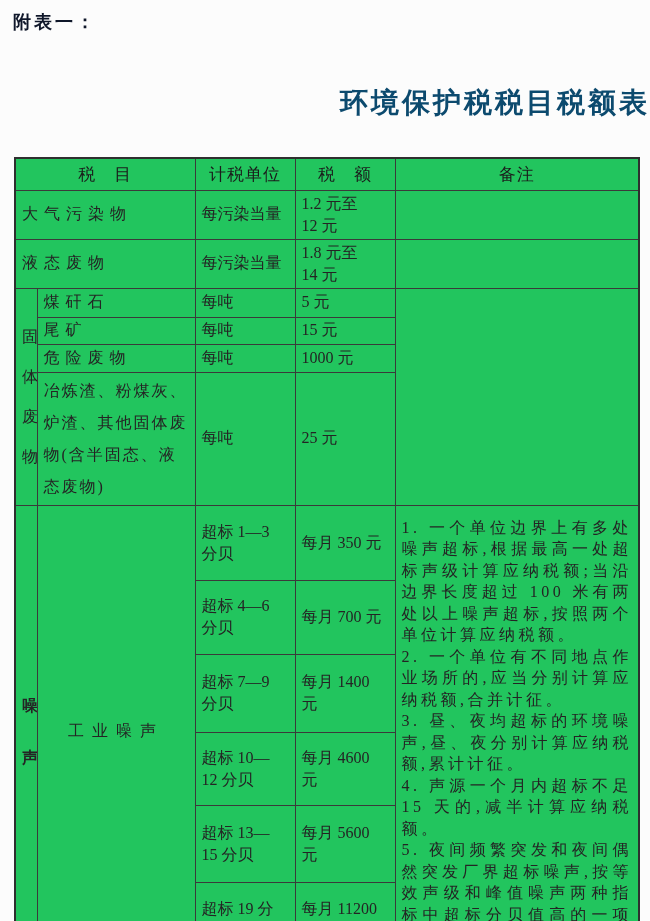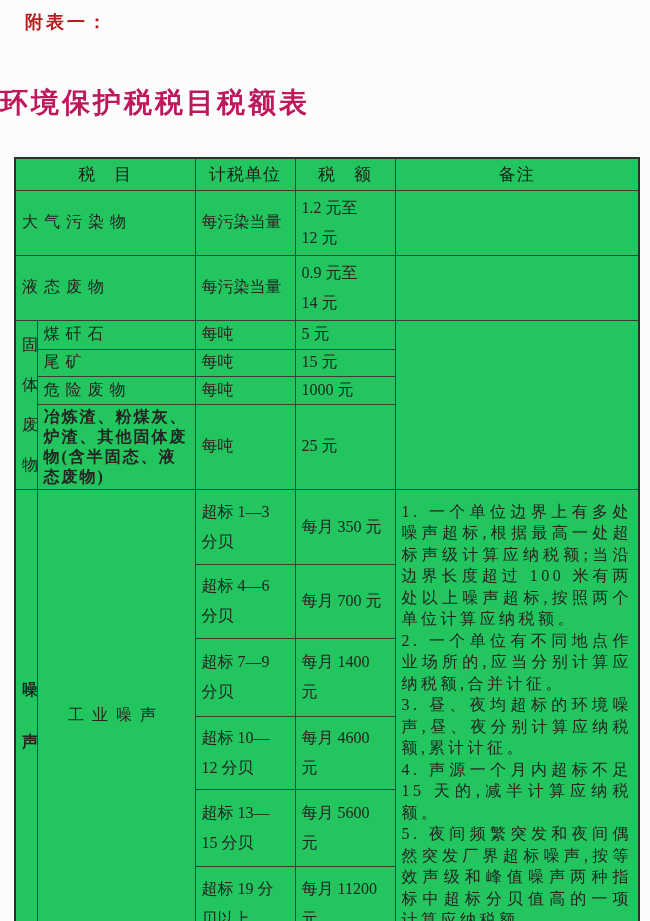--- a/index.html
+++ b/index.html
@@ -5,30 +5,30 @@
   html,body { margin:0; padding:0; }
   body {
     width:650px; height:921px;
     background:#fcfcfc;
     font-family:"Liberation Serif","DejaVu Serif",serif;
     color:#1f1f1f;
     position:relative;
     overflow:hidden;
   }
   .annex {
-    position:absolute; left:25px; top:10px;
+    position:absolute; left:13px; top:10px;
     font-family:Liberation Mono, monospace;
     font-weight:bold; font-size:18px; letter-spacing:3px;
-    color:#b91c1c;
+    color:#0f172a;
   }
   .doc-title {
     position:absolute; top:84px; left:0; width:650px;
-    text-align:left;
+    text-align:right;
     font-size:28px; font-weight:bold; letter-spacing:3px;
-    color:#be185d;
+    color:#0c4a6e;
     margin:0;
   }
   table.tax-table {
     position:absolute; left:14px; top:157px;
     width:624px;
     border-collapse:collapse;
     table-layout:fixed;
     border:2px solid #2f2f2f;
     border-bottom-width:3px;
     background:#22c55e;
@@ -51,27 +51,26 @@
   .v-label {
     text-align:center;
     padding:0;
     line-height:40px;
     word-break:break-all;
   }
   .v-noise { line-height:52px;font-weight:bold; }
   .item { letter-spacing:6px; padding-left:8px; }
   .item-long {
     letter-spacing:2px;
-    line-height:20px;
+    line-height:32px;
     padding:4px 3px 4px 6px;
-    font-weight:bold;
   }
   .center-item { text-align:center; letter-spacing:8px;margin-left:44px; }
   .unit { padding-left:8px; }
-  .pre { white-space:pre-line; line-height:30px; padding-left:8px; }
+  .pre { white-space:pre-line; line-height:22px; padding-left:8px; }
   .remarks {
     vertical-align:top;
     padding:9px 5px 0 7px;
     font-size:15px;
     line-height:21.5px;
     text-align:justify;
     letter-spacing:3.5px;
   }
   .remarks p { margin:0; }
 </style>
@@ -105,21 +104,21 @@
       <td colspan="2" class="item">大气污染物</td>
       <td class="unit">每污染当量</td>
       <td class="pre">1.2 元至
 12 元</td>
       <td></td>
     </tr>
 
     <tr style="height:47px">
       <td colspan="2" class="item">液态废物</td>
       <td class="unit">每污染当量</td>
-      <td class="pre">0.9 元至
+      <td class="pre">1.8 元至
 14 元</td>
       <td></td>
     </tr>
 
     <tr style="height:29px">
       <td rowspan="4" class="v-label">固体废物</td>
       <td class="item">煤矸石</td>
       <td class="unit">每吨</td>
       <td class="unit">5 元</td>
       <td rowspan="4"></td>

